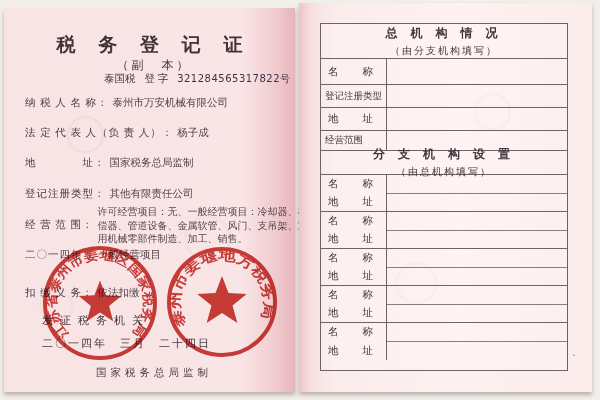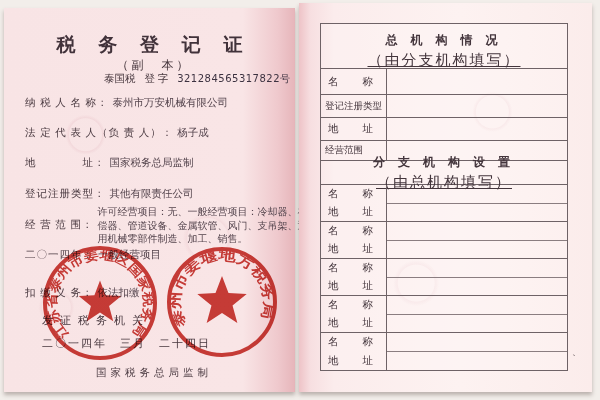--- a/index.html
+++ b/index.html
@@ -50,22 +50,22 @@
   .stamp-left { left:38px; top:241px; }
   .stamp-right { left:163px; top:243px; }
 
   
   .ho-table { position:absolute; left:21px; top:20px; width:248px; height:348px;
     border:1.5px solid #6e6266; display:flex; flex-direction:column;
     color:#43353c; background:rgba(255,252,252,.25); }
   .t-header { display:flex; flex-direction:column; justify-content:center; align-items:center;
     border-bottom:1px solid #6e6266; }
   .t-header .t-title { font-size:12px; font-weight:bold; letter-spacing:5px; }
-  .t-header .t-sub { font-size:15px; letter-spacing:2px; margin-top:2px;text-decoration:underline; }
-  .h1 { height:35px;margin-top:10px; } .h2 { height:24px; }
+  .t-header .t-sub { font-size:10px; letter-spacing:2px; margin-top:2px; }
+  .h1 { height:35px; } .h2 { height:24px; }
   .t-row { display:flex; border-bottom:1px solid #6e6266; }
   .t-row:last-child { border-bottom:none; }
   .t-lbl { width:66px; border-right:1px solid #6e6266; display:flex; align-items:center;
     padding-left:7px; font-size:10.5px; letter-spacing:1px; white-space:pre; }
   .t-lbl.small { font-size:9.5px; letter-spacing:0; padding-left:4px; }
   .t-val { flex:1; }
   .r1 { height:26px; } .r2 { height:23px; } .r3 { height:23px; } .r4 { height:20px; }
   .pair { height:37px; display:flex; border-bottom:1px solid #6e6266; }
   .pair:last-child { border-bottom:none; }
   .pair .p-lbls { width:66px; border-right:1px solid #6e6266; display:flex;

